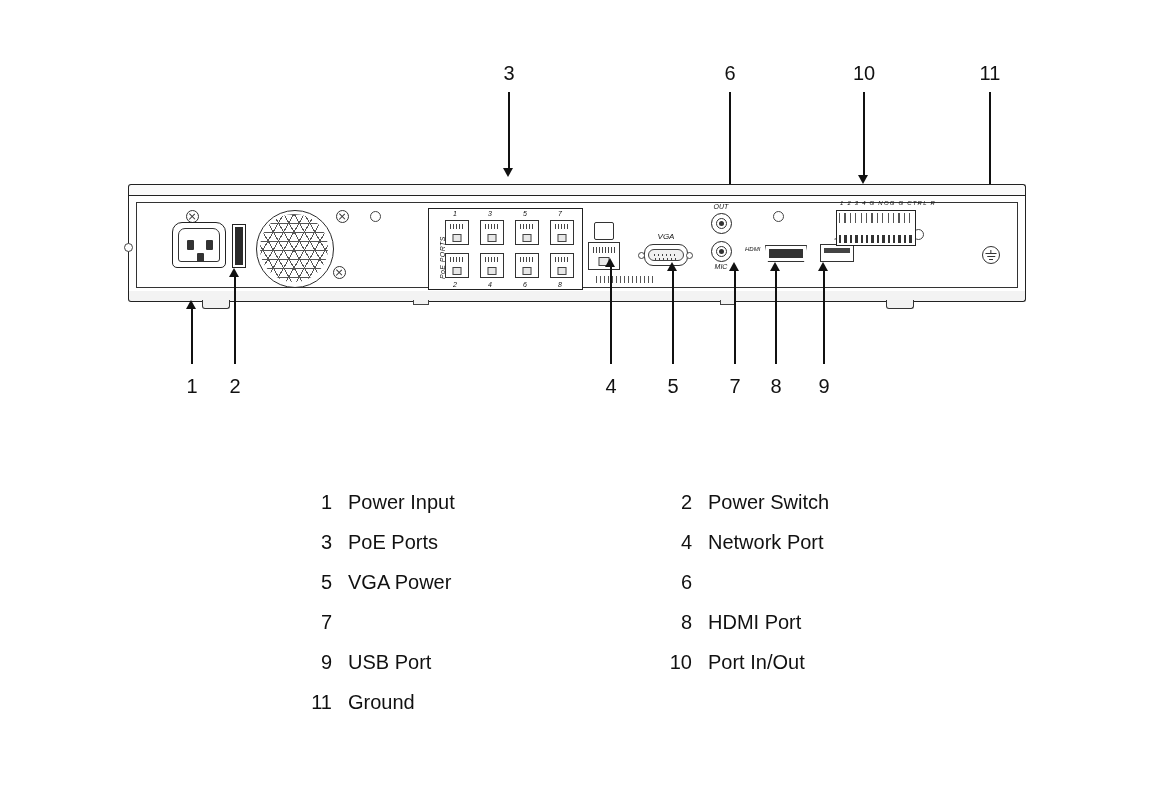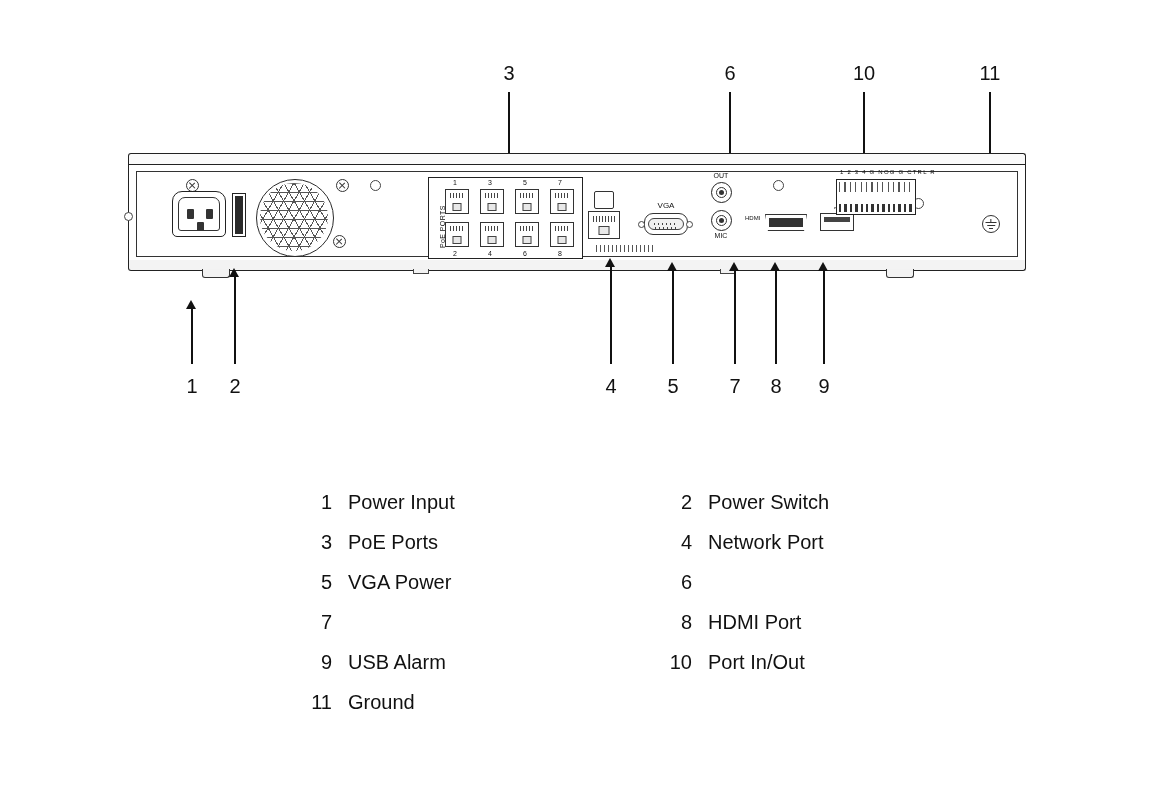--- a/index.html
+++ b/index.html
@@ -36,23 +36,24 @@
     border-left: 5px solid transparent;
     border-right: 5px solid transparent;
   }
   .arrow-down { border-top: 9px solid #111; }
   .arrow-up { border-bottom: 9px solid #111; }
 
   
   #device {
     position: absolute;
     left: 128px;
-    top: 153px;
+    top: 184px;
     width: 834px;
     height: 118px;
+    font-style: italic;
   }
   .chassis-top {
     position: absolute;
     left: 0; top: 0;
     width: 898px; height: 12px;
     border: 1.5px solid #222;
     border-bottom: none;
     background: #fafafa;
     border-radius: 3px 3px 0 0;
     box-sizing: border-box;
@@ -654,21 +655,21 @@
       <span class="legend-num">7</span>
     </div>
     <div class="legend-cell">
       <span class="legend-num">8</span>
       <span class="legend-text">HDMI Port</span>
     </div>
   </div>
   <div class="legend-row">
     <div class="legend-cell">
       <span class="legend-num">9</span>
-      <span class="legend-text">USB Alarm</span>
+      <span class="legend-text">USB Port</span>
     </div>
     <div class="legend-cell">
       <span class="legend-num">10</span>
       <span class="legend-text">Port In/Out</span>
     </div>
   </div>
   <div class="legend-row">
     <div class="legend-cell">
       <span class="legend-num">11</span>
       <span class="legend-text">Ground</span>

